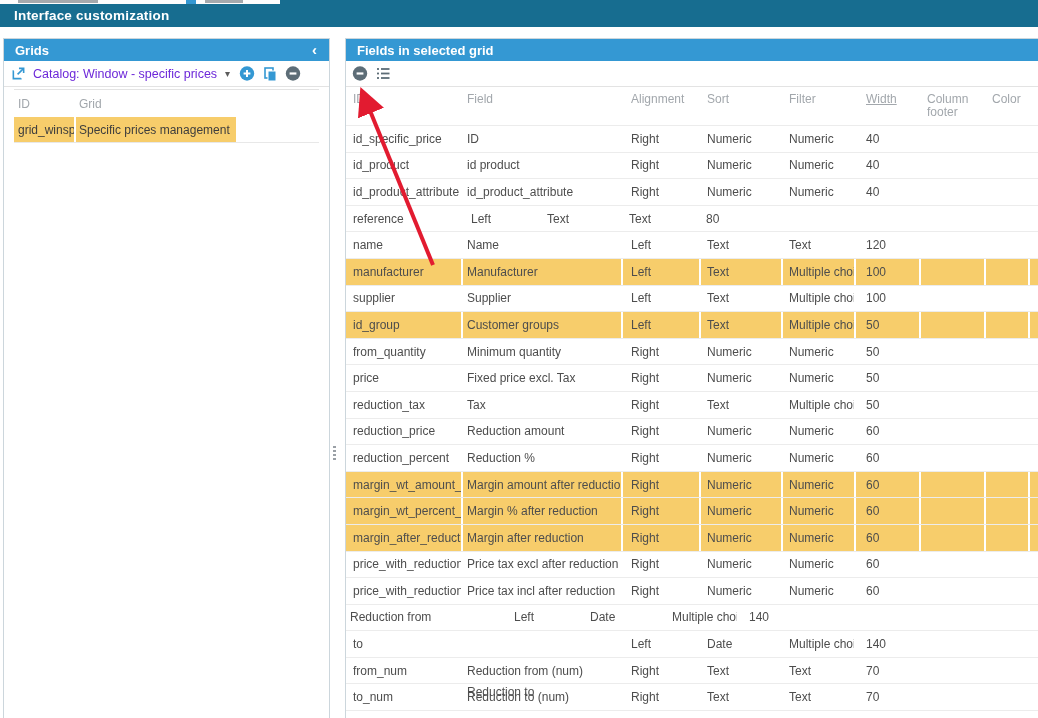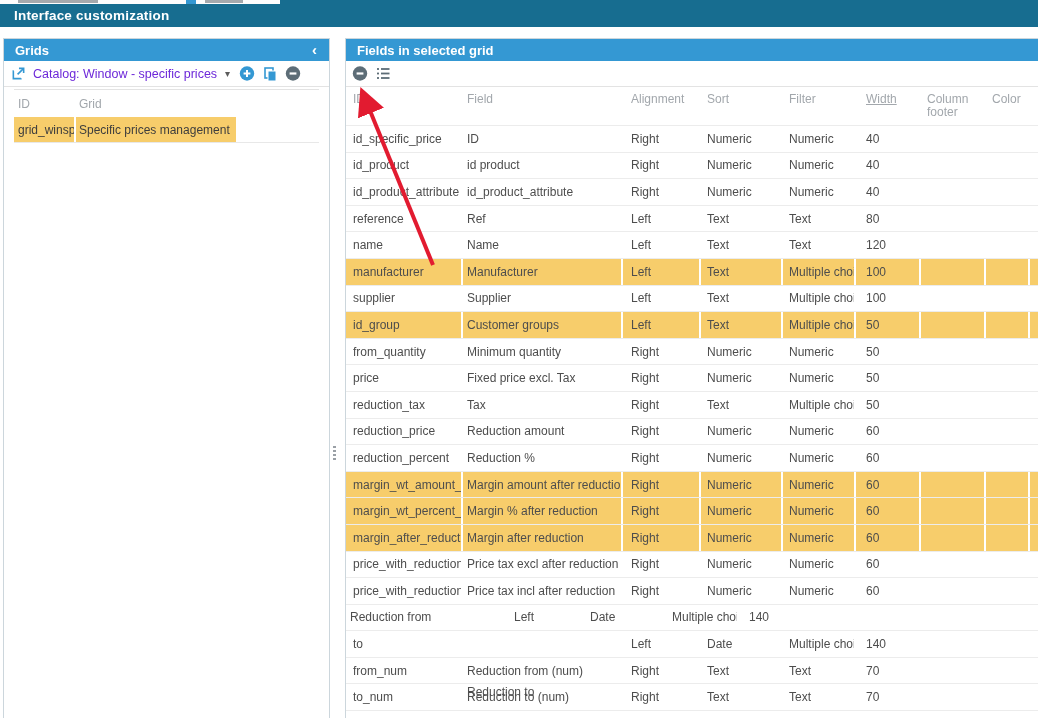--- a/index.html
+++ b/index.html
@@ -197,21 +197,20 @@
             <div class="fcell" style="width: 78px; padding-left: 8px;">Right</div>
             <div class="fcell" style="width: 82px; padding-left: 6px;">Numeric</div>
             <div class="fcell" style="width: 73px; padding-left: 6px;">Numeric</div>
             <div class="fcell" style="width: 65px; padding-left: 10px;">40</div>
             <div class="fcell" style="width: 65px; padding-left: 6px;"></div>
             <div class="fcell" style="width: 44px; padding-left: 6px;"></div>
             <div class="fcell phantom"></div>
           </div>
           <div class="frow">
             <div class="fcell" style="width: 117px; padding-left: 7px;">reference</div>
-            <div class="fcell" style="width: 160px; padding-left: 4px;">Ref</div>
             <div class="fcell" style="width: 78px; padding-left: 8px;">Left</div>
             <div class="fcell" style="width: 82px; padding-left: 6px;">Text</div>
             <div class="fcell" style="width: 73px; padding-left: 6px;">Text</div>
             <div class="fcell" style="width: 65px; padding-left: 10px;">80</div>
             <div class="fcell" style="width: 65px; padding-left: 6px;"></div>
             <div class="fcell" style="width: 44px; padding-left: 6px;"></div>
             <div class="fcell phantom"></div>
           </div>
           <div class="frow">
             <div class="fcell" style="width: 117px; padding-left: 7px;">name</div>

